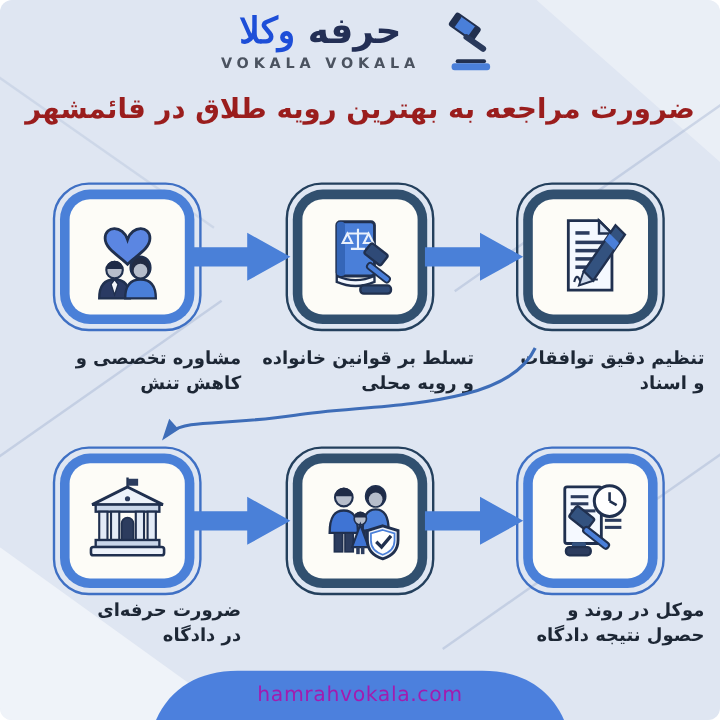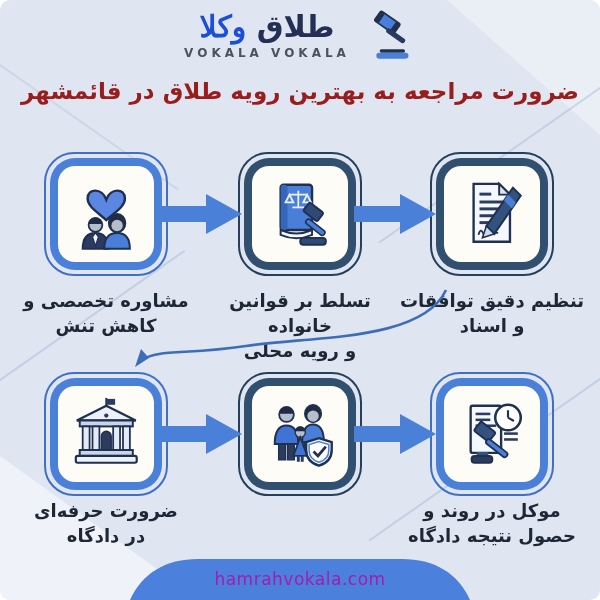--- a/index.html
+++ b/index.html
@@ -37,22 +37,22 @@
   .box{position:absolute;width:124px;height:124px;border-radius:30px;padding:4px;}
   .box.b-blue{border:2px solid #3f70c4;}
   .box.b-navy{border:2px solid #24405d;}
   .band{width:100%;height:100%;border-radius:25px;padding:8px;}
   .b-blue .band{background:#4a80d8;}
   .b-navy .band{background:#31506f;}
   .inner{width:100%;height:100%;border-radius:17px;background:#fdfcf7;
     display:flex;align-items:center;justify-content:center;}
   .inner svg{width:86%;height:86%;}
 
-  .step-label{position:absolute;width:190px;text-align:center;direction:rtl;
-    font-size:18px;font-weight:700;color:#1d2735;line-height:1.4;}
+  .step-label{position:absolute;width:190px;direction:rtl;
+    font-size:15px;font-weight:700;color:#1d2735;line-height:1.4;}
 
   .arrow{position:absolute;}
   .connector{position:absolute;left:0;top:0;pointer-events:none;}
 
   
   .footer-tab{position:absolute;left:120px;top:558px;width:360px;height:42px;}
   .footer-text{position:absolute;top:569px;left:0;right:0;text-align:center;
     color:#a21caf;font-size:17px;letter-spacing:.5px;font-weight:500;}
 </style>
 </head>
@@ -63,21 +63,21 @@
   <div class="decor patch-bl"></div>
   <div class="decor patch-tr"></div>
   <div class="decor dline dl1"></div>
   <div class="decor dline dl2"></div>
   <div class="decor dline dl3"></div>
   <div class="decor dline dl4"></div>
 
   <div class="logo-row">
     <div class="logo-text">
       <div class="logo-fa">
-        <span class="w1">طلاق</span>
+        <span class="w1">حرفه</span>
         <span class="w2">وکلا</span>
       </div>
       <div class="logo-en">VOKALA VOKALA</div>
     </div>
     <svg width="54" height="54" viewBox="0 0 64 64">
       <g transform="rotate(35 30 17)">
         <rect x="16" y="10" width="28" height="14" rx="2" fill="#4a7fd9" stroke="#22304f" stroke-width="2"></rect>
         <rect x="16" y="10" width="6" height="14" rx="2" fill="#22304f"></rect>
         <rect x="38" y="10" width="6" height="14" rx="2" fill="#22304f"></rect>
       </g>

